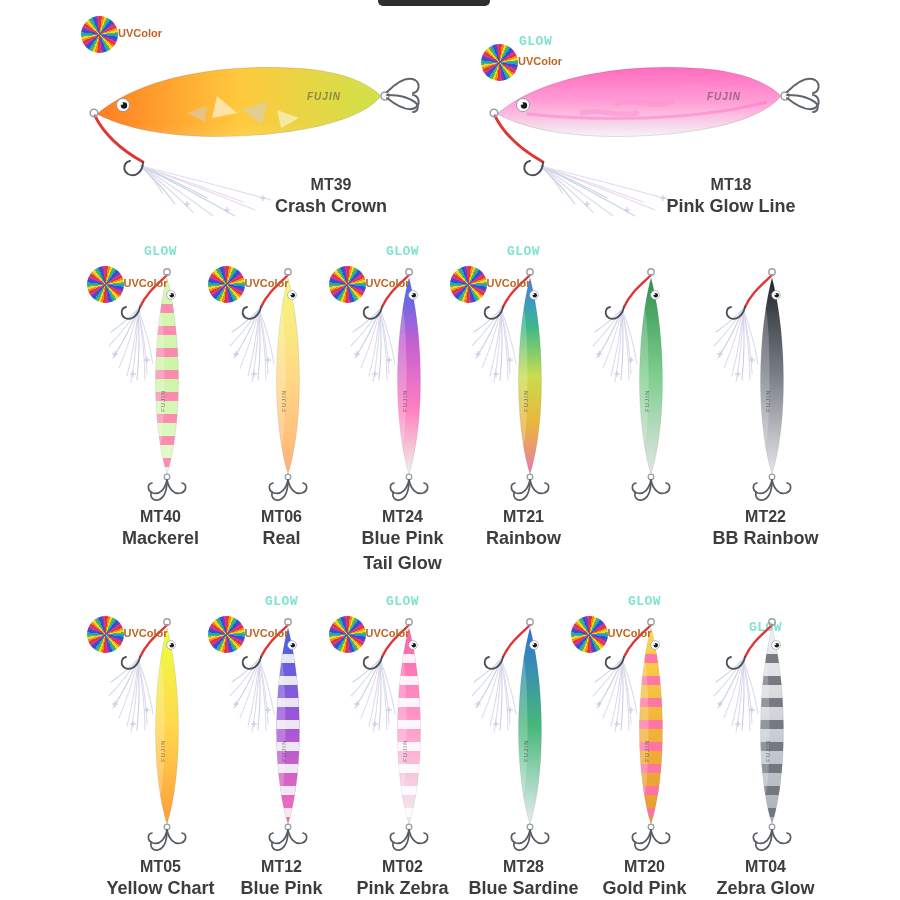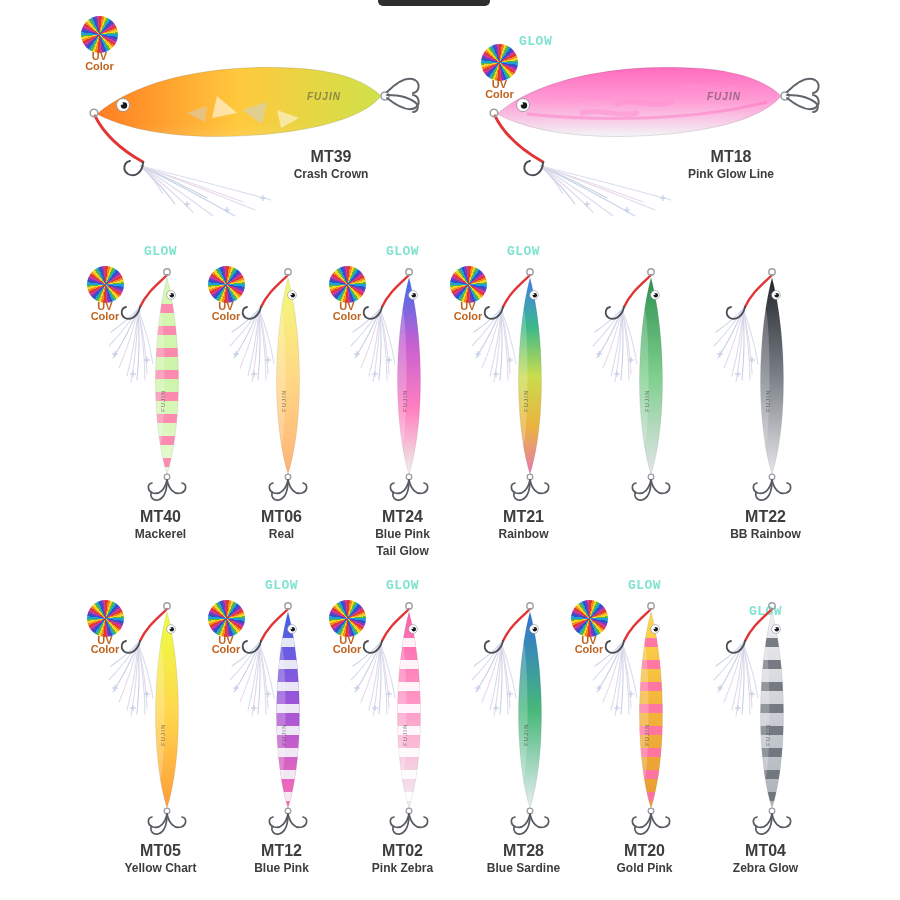--- a/index.html
+++ b/index.html
@@ -15,33 +15,33 @@
   .card.horizontal{width:386px;height:226px;}
   .card.vertical{width:121px;display:flex;flex-direction:column;align-items:center;}
   .glow{height:20px;line-height:20px;font-weight:bold;font-size:13px;letter-spacing:.5px;
         color:var(--glow-text);text-align:center;width:100%;font-family:Liberation Mono, monospace;}
   .glow.low{transform:translateY(26px);}
   .horizontal .glow{position:absolute;left:62px;top:22px;width:auto;z-index:4;}
   .art{position:relative;}
   .vertical .art{width:120px;height:245px;}
   .horizontal .art{position:absolute;left:0;top:0;width:386px;height:226px;}
   .horizontal .art svg{position:absolute;left:10px;top:8px;}
-  .uv-badge{position:absolute;display:flex;flex-direction:column;z-index:3;}
+  .uv-badge{position:absolute;display:flex;align-items:center;z-index:3;}
   .vertical .uv-badge{left:-14px;top:4px;}
   .horizontal .uv-badge{left:24px;top:6px;}
   .horizontal.has-glow .uv-badge{left:24px;top:34px;}
   .uv-pin{width:37px;height:37px;border-radius:50%;
     background:repeating-conic-gradient(#e0382e 0 7.5deg,#f08a21 7.5deg 15deg,#f5d327 15deg 22.5deg,
       #58b93a 22.5deg 30deg,#1f9fd8 30deg 37.5deg,#2f51c4 37.5deg 45deg,#7a3bbf 45deg 52.5deg,#d23a9a 52.5deg 60deg);}
   .uv-text{font-size:11px;font-weight:bold;line-height:1.15;color:var(--uv-text);margin-top:-3px;text-align:center;}
-  .labels{text-align:center;color:var(--label-text);}
+  .labels{text-align:center;color:var(--label-text);margin-top:28px;}
   .vertical .labels{margin-top:1px;width:150px;}
   .horizontal .labels{position:absolute;left:47%;top:138px;width:48%;z-index:4;}
   .code{font-size:16px;font-weight:bold;}
-  .name{font-size:12px;font-weight:bold;line-height:1.4;}
+  .name{font-size:18px;font-weight:bold;line-height:1.4;}
 </style>
 </head>
 <body>
 
 <div class="canvas">
   <div class="top-artifact"></div>
   <div class="row row-h">
       <div class="card horizontal">
         <div class="glow"></div>
         <div class="art">

